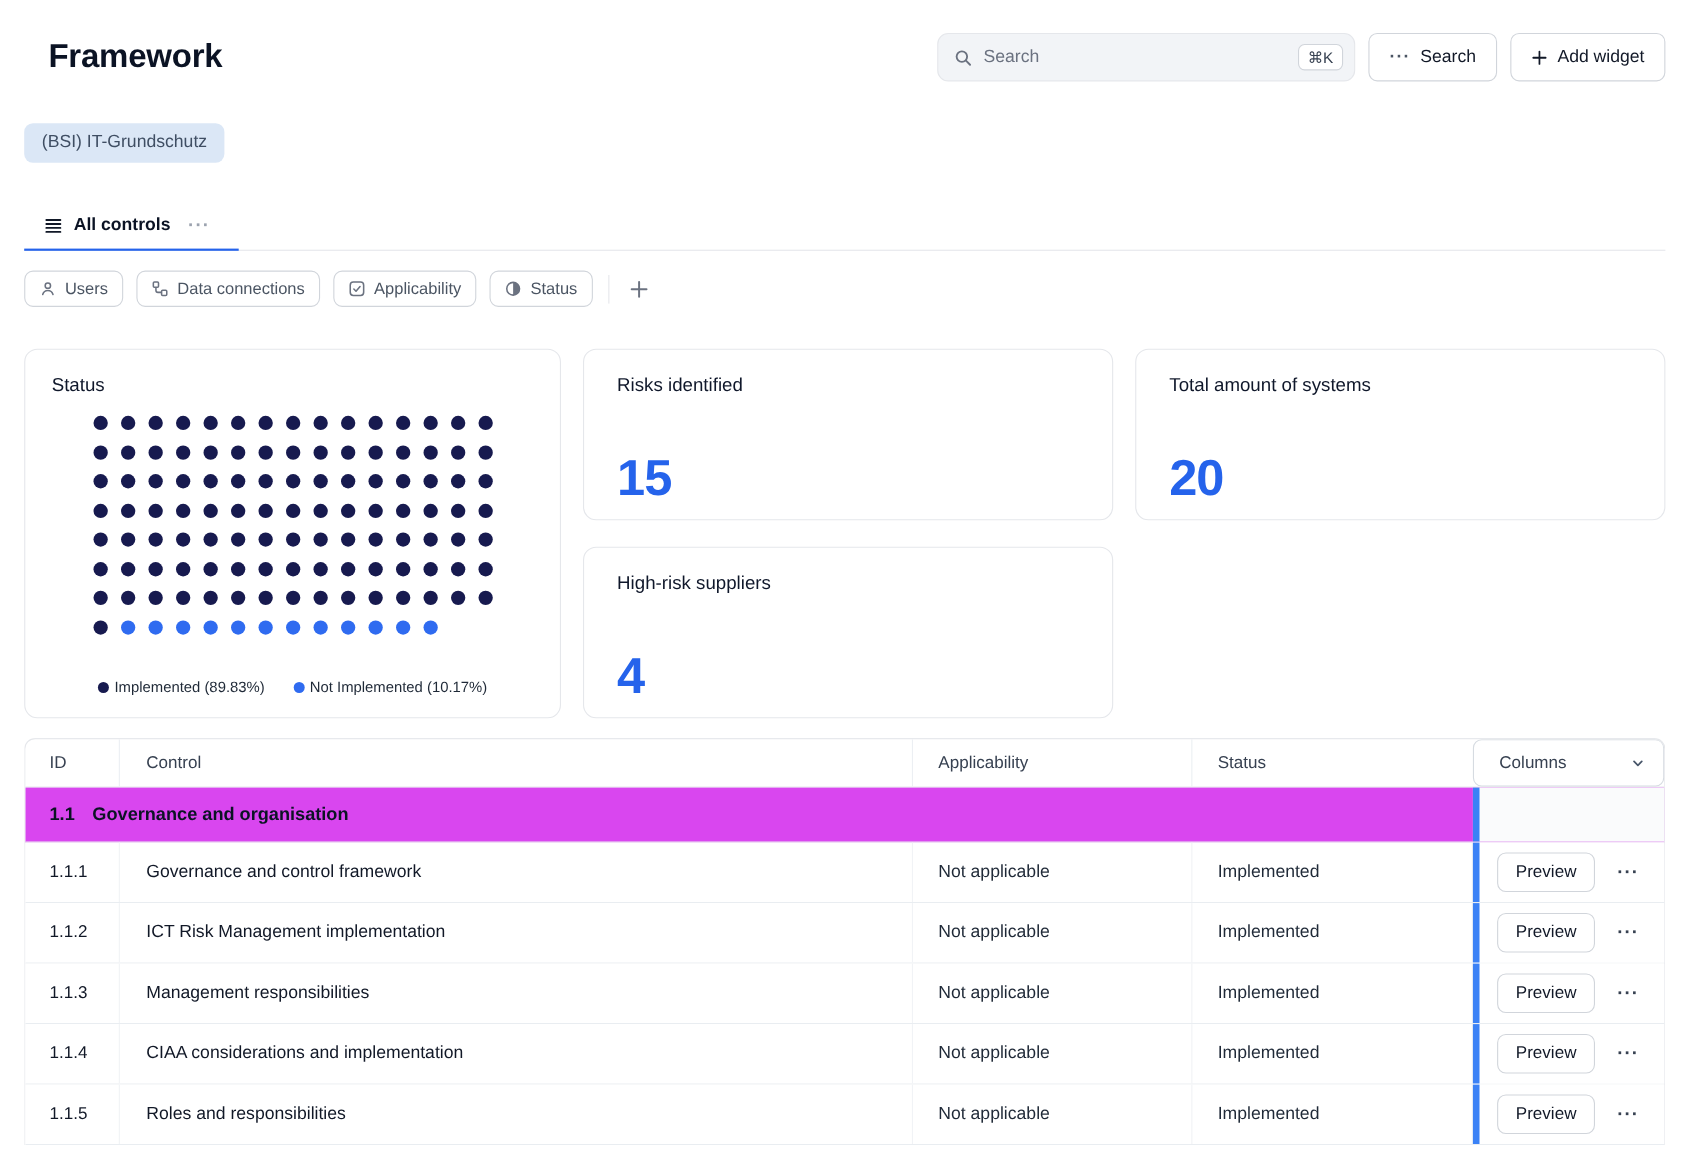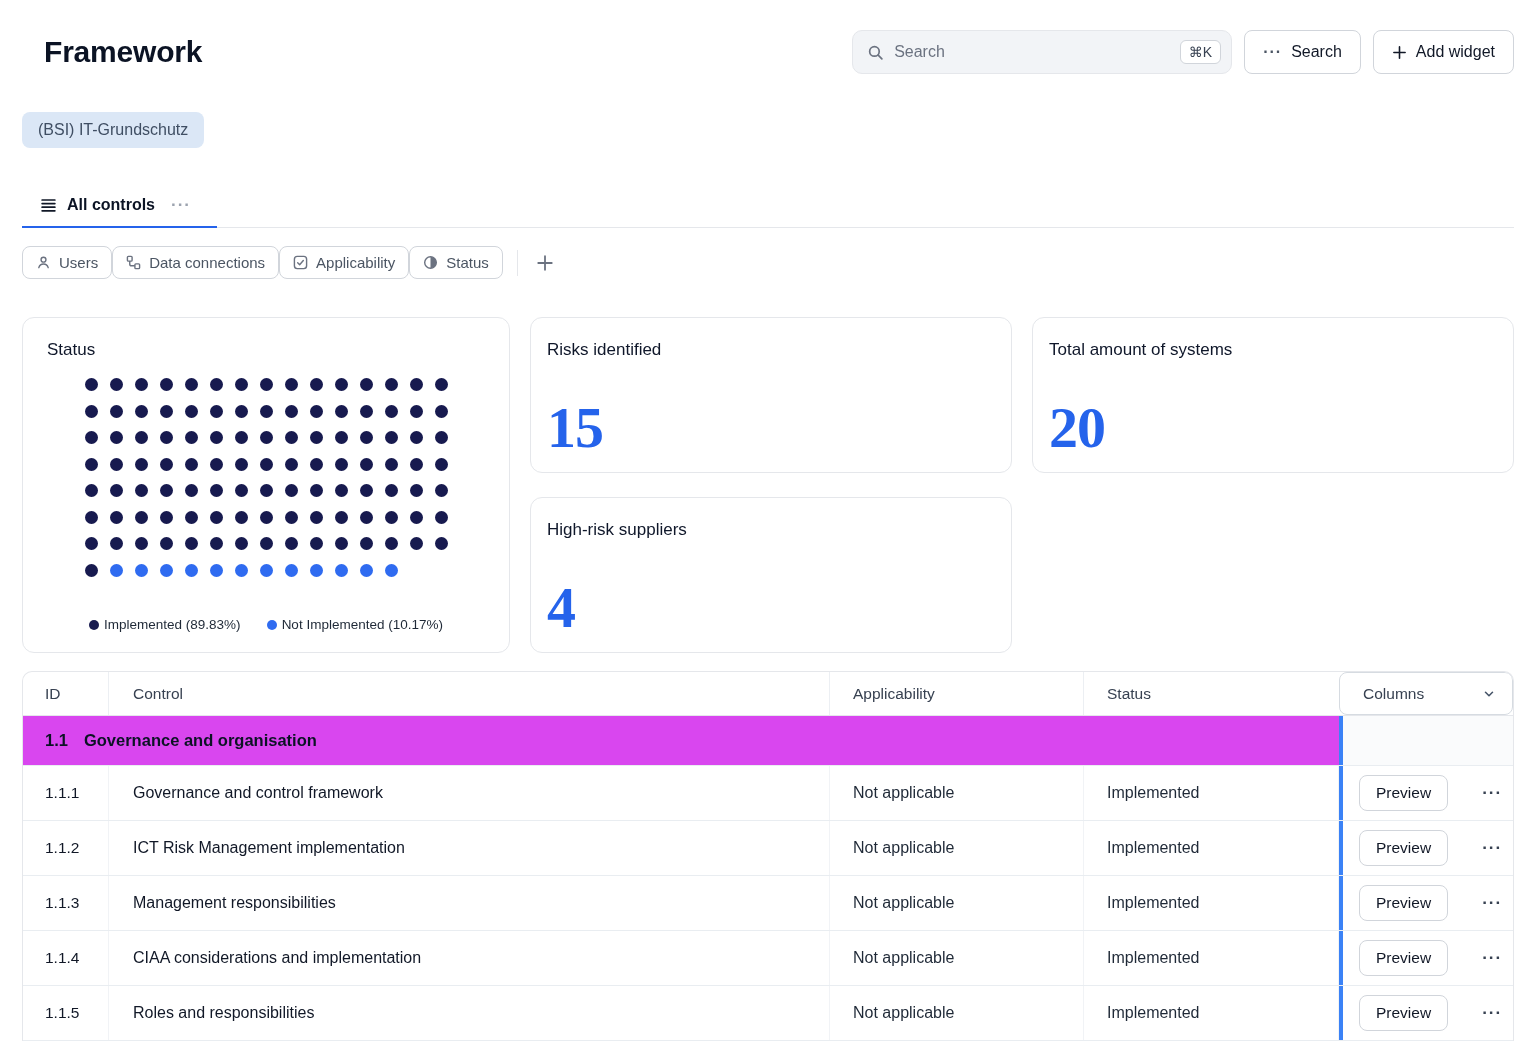--- a/index.html
+++ b/index.html
@@ -50,21 +50,21 @@
   .tab-group {
     display: flex; align-items: center; gap: 16px;
     height: 44px; padding: 0 26px 0 18px;
     border-bottom: 2px solid #2563eb; margin-bottom: -1px;
   }
   .tab { display: flex; align-items: center; gap: 10px; font-size: 16px; font-weight: 600; color: #0b1324; cursor: pointer; }
   .tab-more { border: none; background: none; color: #9ca3af; font-size: 17px; font-weight: 700; letter-spacing: 1px; cursor: pointer; }
 
   
   .filterbar { margin-top: 18px; display: flex; align-items: center; }
-  .filter-chips { display: flex; align-items: flex-end; }
+  .filter-chips { display: flex; gap: 12px; align-items: flex-end; }
   .fchip {
     display: inline-flex; align-items: center; gap: 8px;
     height: 33px; padding: 0 13px; background: #ffffff;
     border: 1px solid #d1d5db; border-radius: 8px;
     font-size: 15px; color: #4b5563; font-family: inherit; cursor: pointer;
   }
   .fic { display: inline-flex; align-items: center; }
   .vdiv { width: 1px; height: 26px; background: #e5e7eb; margin: 0 14px; }
   .add-filter { border: none; background: none; cursor: pointer; display: inline-flex; align-items: center; padding: 4px; }
 
@@ -78,22 +78,22 @@
     display: grid; grid-template-columns: repeat(15, 13px);
     gap: 13.5px 12px; justify-content: center;
   }
   .dot { width: 13px; height: 13px; border-radius: 50%; }
   .legend { margin-top: auto; display: flex; gap: 26px; justify-content: center; }
   .legend-item { display: flex; align-items: center; gap: 5px; font-size: 13.5px; color: #1f2937; }
   .legend-dot { width: 10px; height: 10px; border-radius: 50%; display: inline-block; }
   .pie-card { flex: 0 0 313px; padding: 22px 24px; display: flex; flex-direction: column; align-items: stretch; }
   .pie { width: 194px; height: 194px; border-radius: 50%; margin: 28px auto 0 auto; }
   .stats-grid { flex: 1; display: grid; grid-template-columns: 1fr 1fr; grid-template-rows: 1fr 1fr; gap: 24px 20px; }
-  .stat-card { padding: 22px 22px 12px 16px; display: flex; flex-direction: column; justify-content: space-between; }
-  .stat-value { font-size: 58px; font-weight: 700; color: #2563eb; letter-spacing: -1px; line-height: 1.1; font-family: Liberation Serif, serif; }
+  .stat-card { padding: 22px 22px 12px 30px; display: flex; flex-direction: column; justify-content: space-between; }
+  .stat-value { font-size: 46px; font-weight: 700; color: #2563eb; letter-spacing: -1px; line-height: 1.1; }
 
   
   .table { margin-top: 18px; border: 1px solid #e5e7eb; border-bottom: none; border-radius: 10px 10px 0 0; overflow: hidden; }
   .trow { display: grid; grid-template-columns: 86px 1fr 254px 255px 174px; align-items: stretch; }
   .tcell { display: flex; align-items: center; font-size: 16px; color: #111827; }
   .thead { height: 44px; border-bottom: 1px solid #e5e7eb; }
   .th { font-size: 15.5px; font-weight: 500; color: #374151; border-right: 1px solid #eceff3; }
   .th:nth-child(4) { border-right: none; }
   .id-col { padding-left: 22px; }
   .th:nth-child(2), .control-cell { padding-left: 24px; }
@@ -102,21 +102,21 @@
     border: 1px solid #d6dbe1; border-radius: 8px;
     justify-content: space-between; padding: 0 16px 0 23px;
     font-weight: 500; color: #374151; cursor: pointer; background: #fff;
   }
   .group-row { height: 50px; background: #d946ef; border-bottom: 1px solid #e9edf1; }
   .group-cell { grid-column: 1 / 5; padding-left: 22px; gap: 16px; font-weight: 700; font-size: 16.5px; color: #0b1324; }
   .data-row { height: 55px; border-bottom: 1px solid #e9edf1; background: #fff; }
   .id-cell { padding-left: 22px; font-size: 15.5px; border-right: 1px solid #f1f3f6; }
   .control-cell { border-right: 1px solid #f1f3f6; }
   .app-cell, .status-cell { color: #1f2937; border-right: 1px solid #f1f3f6; }
-  .actions-cell { border-left: 4px solid #3b82f6; padding-left: 16px; gap: 28px; background: #fff; }
+  .actions-cell { border-left: 6px solid #3b82f6; padding-left: 16px; gap: 14px; background: #fff; }
   .group-actions { background: #fafbfc; }
   .preview-btn {
     height: 36px; padding: 0 16px; background: #fff;
     border: 1px solid #d1d5db; border-radius: 8px;
     font-size: 15.5px; color: #111827; font-family: inherit; cursor: pointer;
   }
   .row-menu-btn {
     border: none; background: none; color: #374151;
     font-size: 17px; font-weight: 700; letter-spacing: 1px; cursor: pointer; padding: 4px 6px;
   }

